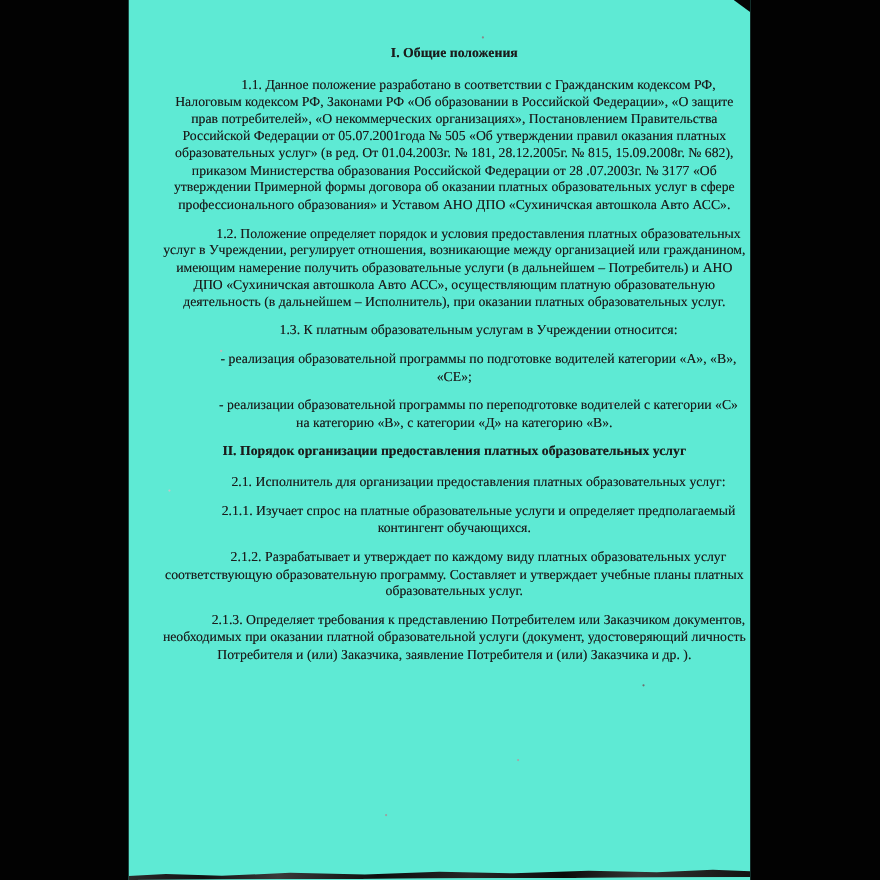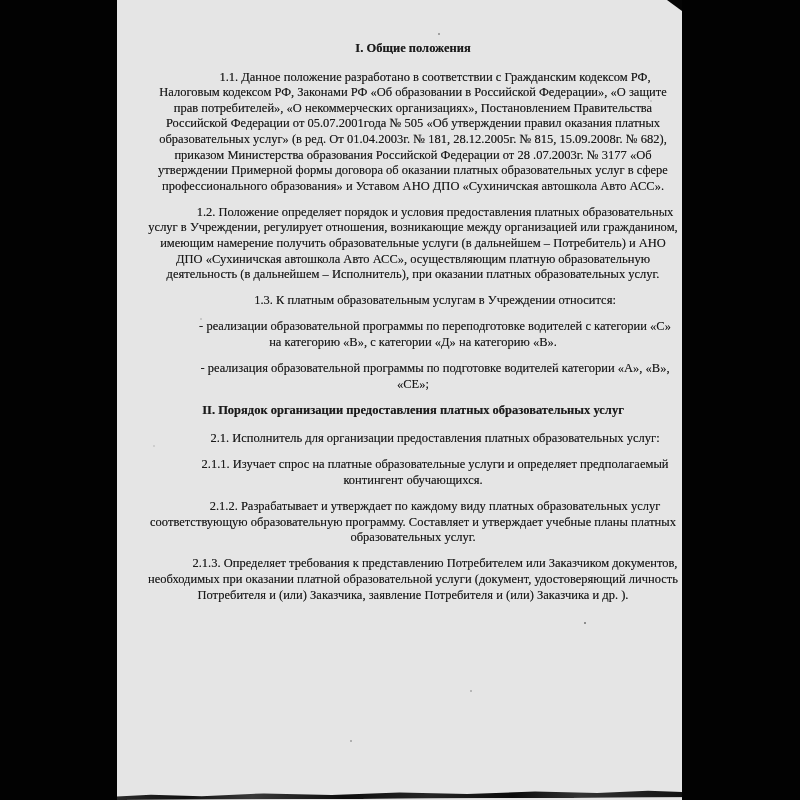--- a/index.html
+++ b/index.html
@@ -3,21 +3,21 @@
 <meta charset="utf-8">
 <style>
   html, body { margin:0; padding:0; }
   body {
     width:800px; height:800px; overflow:hidden;
     background:#ffffff;
     font-family:"Liberation Serif","DejaVu Serif",serif;
   }
   .scan {
     position:relative; width:800px; height:800px;
-    background:#e5e5e5;
+    background:#5eead4;
   }
   
   .band { position:absolute; top:0; bottom:0; background:#020202; }
   .band-left  { left:0;  width:117px; }
   .band-right { left:682px; right:0; }
   
   .corner-mark {
     position:absolute; top:0; left:667px; width:15px; height:11px;
     background:#050505;
     clip-path:polygon(0 0, 100% 0, 100% 100%);
@@ -69,22 +69,22 @@
 
   <div class="band band-left"></div>
   <div class="band band-right"></div>
   <div class="corner-mark"></div>
 
   <div class="page-content">
     <p class="heading">I. Общие положения</p>
     <p>1.1. Данное положение разработано в соответствии с Гражданским кодексом РФ, Налоговым кодексом РФ, Законами РФ «Об образовании в Российской Федерации», «О защите прав потребителей», «О некоммерческих организациях», Постановлением Правительства Российской Федерации от 05.07.2001года № 505 «Об утверждении правил оказания платных образовательных услуг» (в ред. От 01.04.2003г. № 181, 28.12.2005г. № 815, 15.09.2008г. № 682), приказом Министерства образования Российской Федерации от 28 .07.2003г. № 3177 «Об утверждении Примерной формы договора об оказании платных образовательных  услуг в сфере профессионального образования» и Уставом АНО ДПО «Сухиничская автошкола Авто АСС».</p>
     <p>1.2. Положение определяет порядок и условия предоставления платных образовательных услуг в Учреждении, регулирует отношения, возникающие между организацией или гражданином, имеющим намерение получить образовательные услуги (в дальнейшем – Потребитель) и АНО ДПО «Сухиничская автошкола Авто АСС», осуществляющим платную образовательную деятельность (в дальнейшем – Исполнитель), при оказании платных образовательных услуг.</p>
     <p>1.3. К платным образовательным услугам в Учреждении относится:</p>
+    <p class="dash">- реализация образовательной программы по подготовке водителей категории «А», «В», «СЕ»;</p>
     <p class="dash">- реализации образовательной программы по переподготовке водителей с категории «С» на категорию «В», с категории «Д» на категорию «В».</p>
-    <p class="dash">- реализация образовательной программы по подготовке водителей категории «А», «В», «СЕ»;</p>
     <p class="heading heading-2">II. Порядок организации предоставления платных образовательных услуг</p>
     <p>2.1. Исполнитель для организации предоставления платных образовательных услуг:</p>
     <p>2.1.1. Изучает спрос на платные образовательные услуги и определяет предполагаемый контингент обучающихся.</p>
     <p>2.1.2. Разрабатывает и утверждает по каждому виду платных образовательных услуг соответствующую образовательную программу.  Составляет и утверждает учебные планы платных образовательных услуг.</p>
     <p>2.1.3. Определяет требования к представлению Потребителем или Заказчиком документов, необходимых при оказании платной образовательной услуги (документ, удостоверяющий личность Потребителя и (или) Заказчика, заявление Потребителя и (или) Заказчика и др. ).</p>
   </div>
 
   <div class="speckles"></div>
   <div class="bottom-edge"></div>
 

